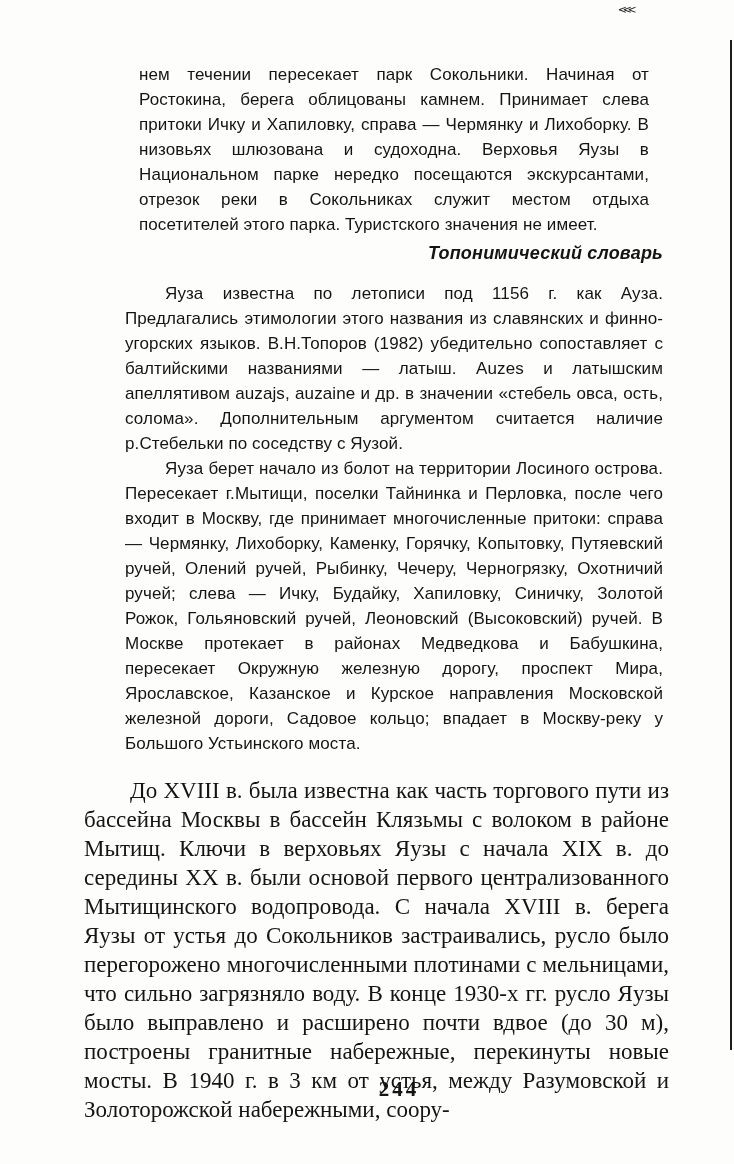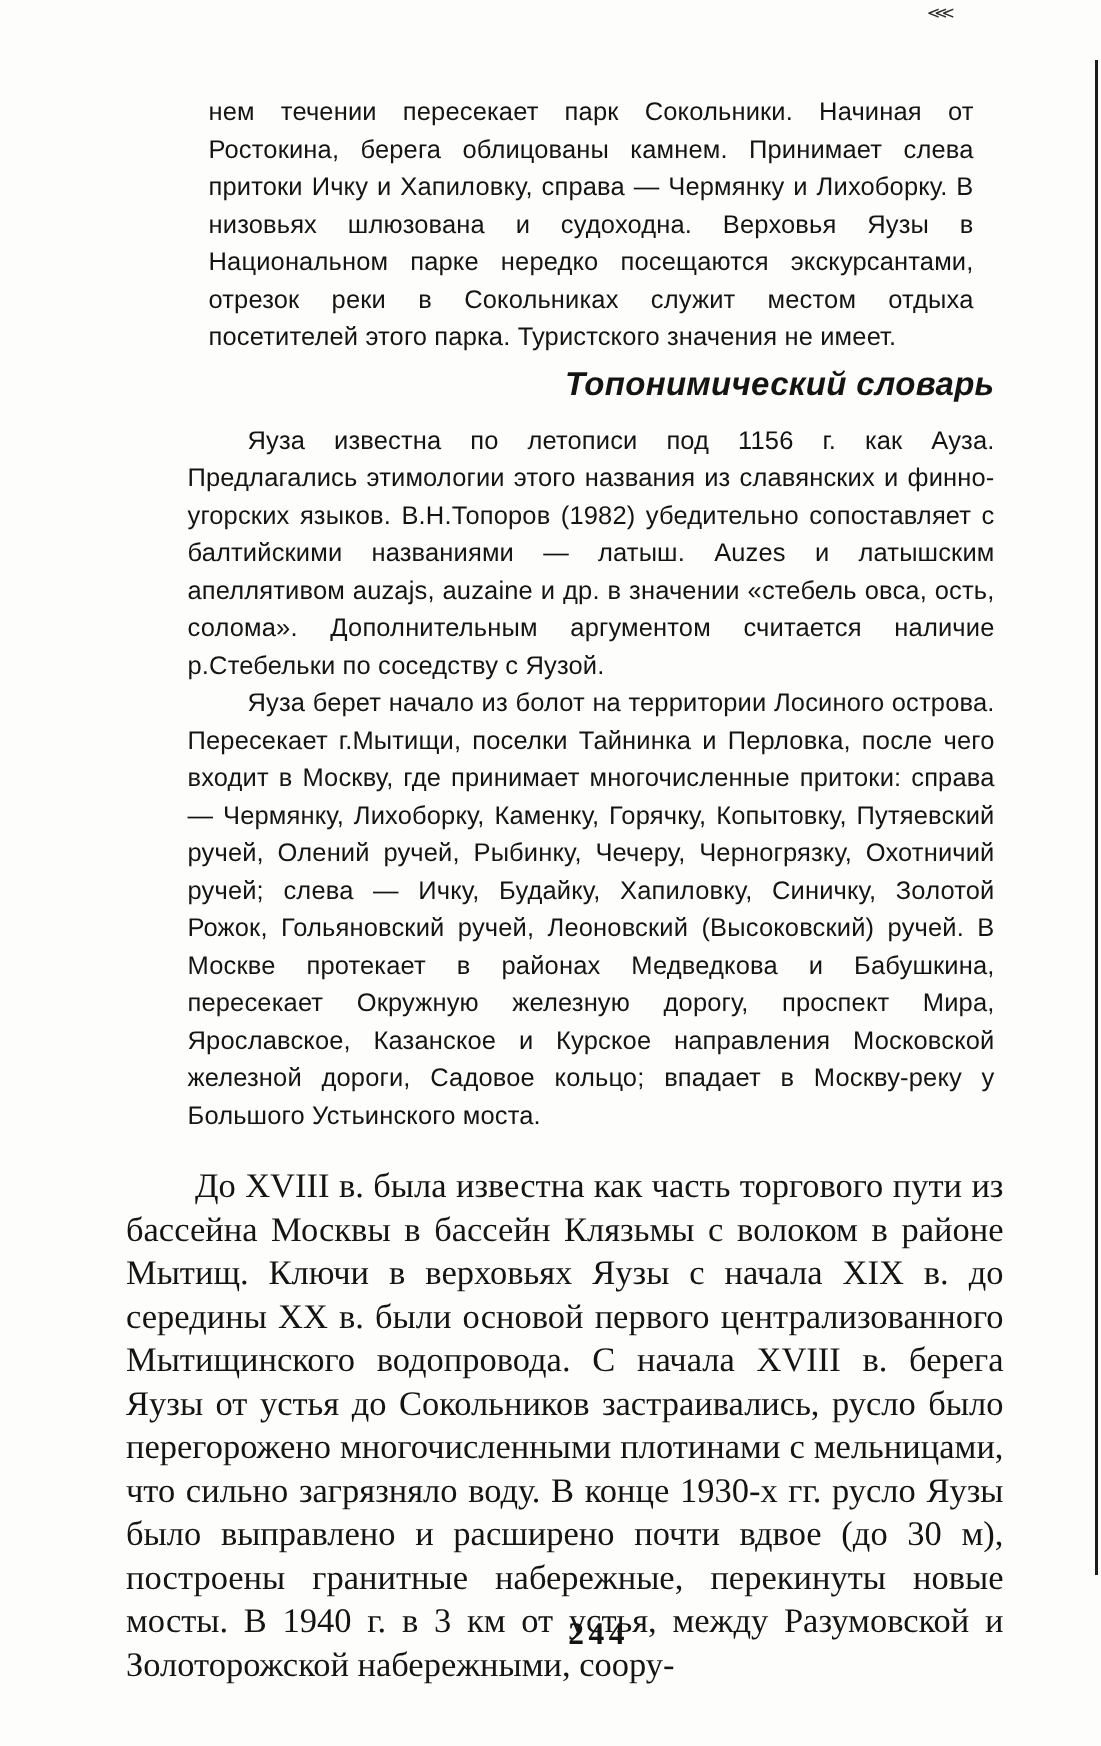--- a/index.html
+++ b/index.html
@@ -30,21 +30,21 @@
   .block-top p {
     margin: 14px;
   }
   .section-heading {
     position: absolute;
     left: 125px;
     top: 243px;
     width: 538px;
     text-align: right;
     font-family: "Liberation Sans", "DejaVu Sans", sans-serif;
-    font-size: 22px;
+    font-size: 18px;
     font-weight: bold;
     font-style: italic;
     letter-spacing: 0.2px;
   }
   .block-dict {
     position: absolute;
     left: 125px;
     top: 281px;
     width: 538px;
     font-family: "Liberation Sans", "DejaVu Sans", sans-serif;

